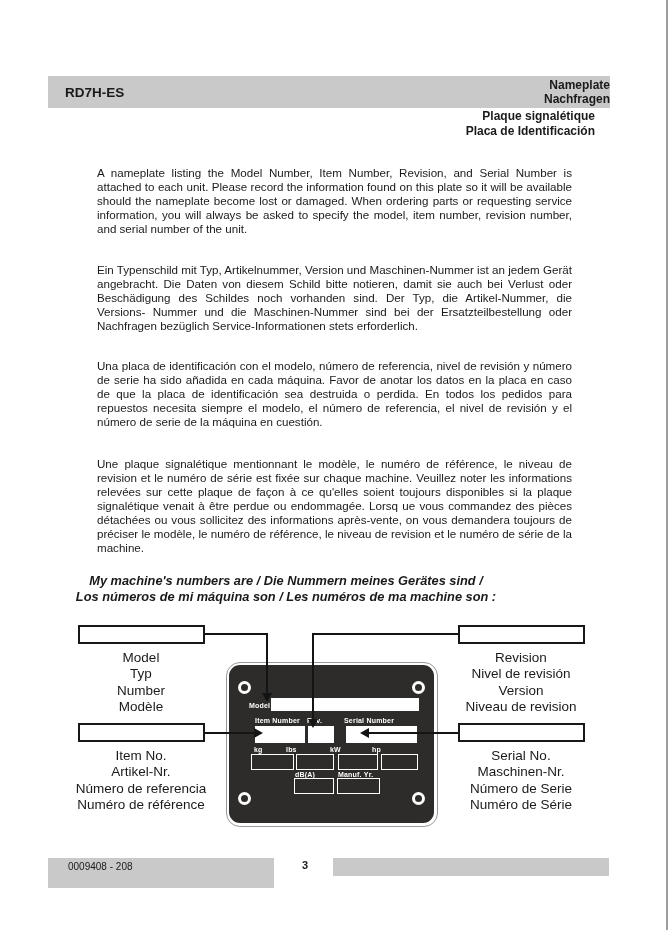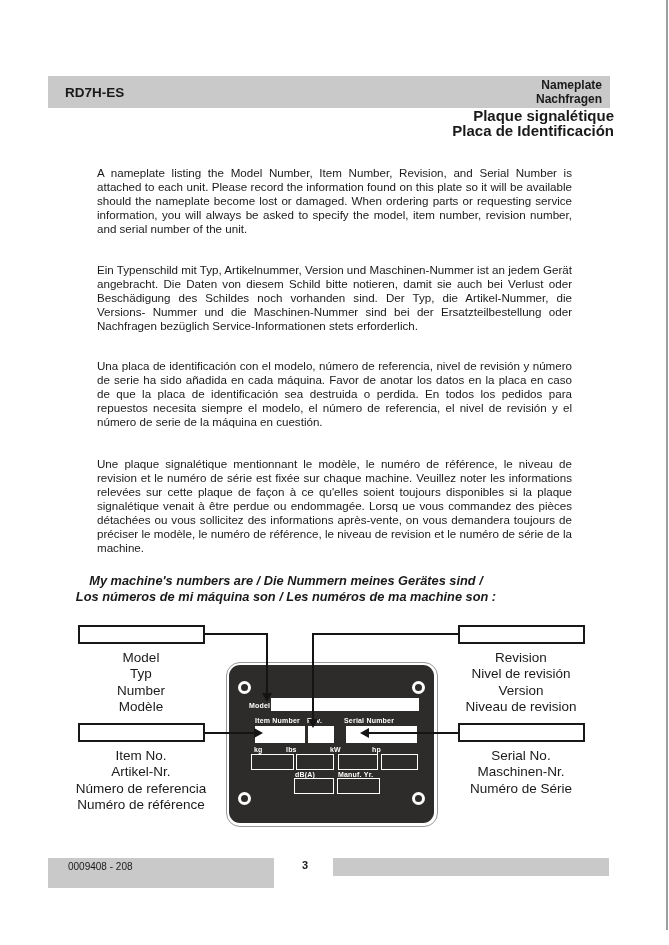--- a/index.html
+++ b/index.html
@@ -8,27 +8,27 @@
     position:relative; width:669px; height:945px; background:#ffffff;
     font-family:"Liberation Sans", sans-serif; color:#1a1a1a; overflow:hidden;
     margin:0 auto;
   }
   .edge-line { position:absolute; left:666px; top:0; width:2px; height:930px; background:#9d9d9d; }
 
   
   .header-bar {
     position:absolute; left:48px; top:76px; width:562px; height:32px;
     background:#c9c9c9; display:flex; justify-content:space-between; align-items:center;
-    padding:0 8px 0 17px;
+    padding:0 0 0 17px;
   }
   .model-code { font-weight:bold; font-size:13.5px; }
   .bar-titles { text-align:right; font-weight:bold; font-size:12px; line-height:14.5px; }
   .sub-titles {
-    position:absolute; left:304px; top:109px; width:310px;
-    text-align:right; font-weight:bold; font-size:15px; line-height:14.5px;
+    position:absolute; left:285px; top:109px; width:310px;
+    text-align:right; font-weight:bold; font-size:12px; line-height:14.5px;
   }
 
   
   .para {
     position:absolute; left:97px; width:475px;
     font-size:11.6px; line-height:13.95px; text-align:justify;
   }
   .p-en { top:166px; } .p-de { top:263px; } .p-es { top:359px; } .p-fr { top:457px; }
 
   
@@ -166,20 +166,21 @@
   </div>
   <div class="label-group lg-item">
     <div>Item No.</div>
     <div>Artikel-Nr.</div>
     <div>Número de referencia</div>
     <div>Numéro de référence</div>
   </div>
   <div class="label-group lg-serial">
     <div>Serial No.</div>
     <div>Maschinen-Nr.</div>
+    <div>Número de Serie</div>
     <div>Numéro de Série</div>
   </div>
 
   <div class="plate-outer">
     <div class="plate">
       <div class="screw sc-tl"></div>
       <div class="screw sc-tr"></div>
       <div class="screw sc-bl"></div>
       <div class="screw sc-br"></div>
 

